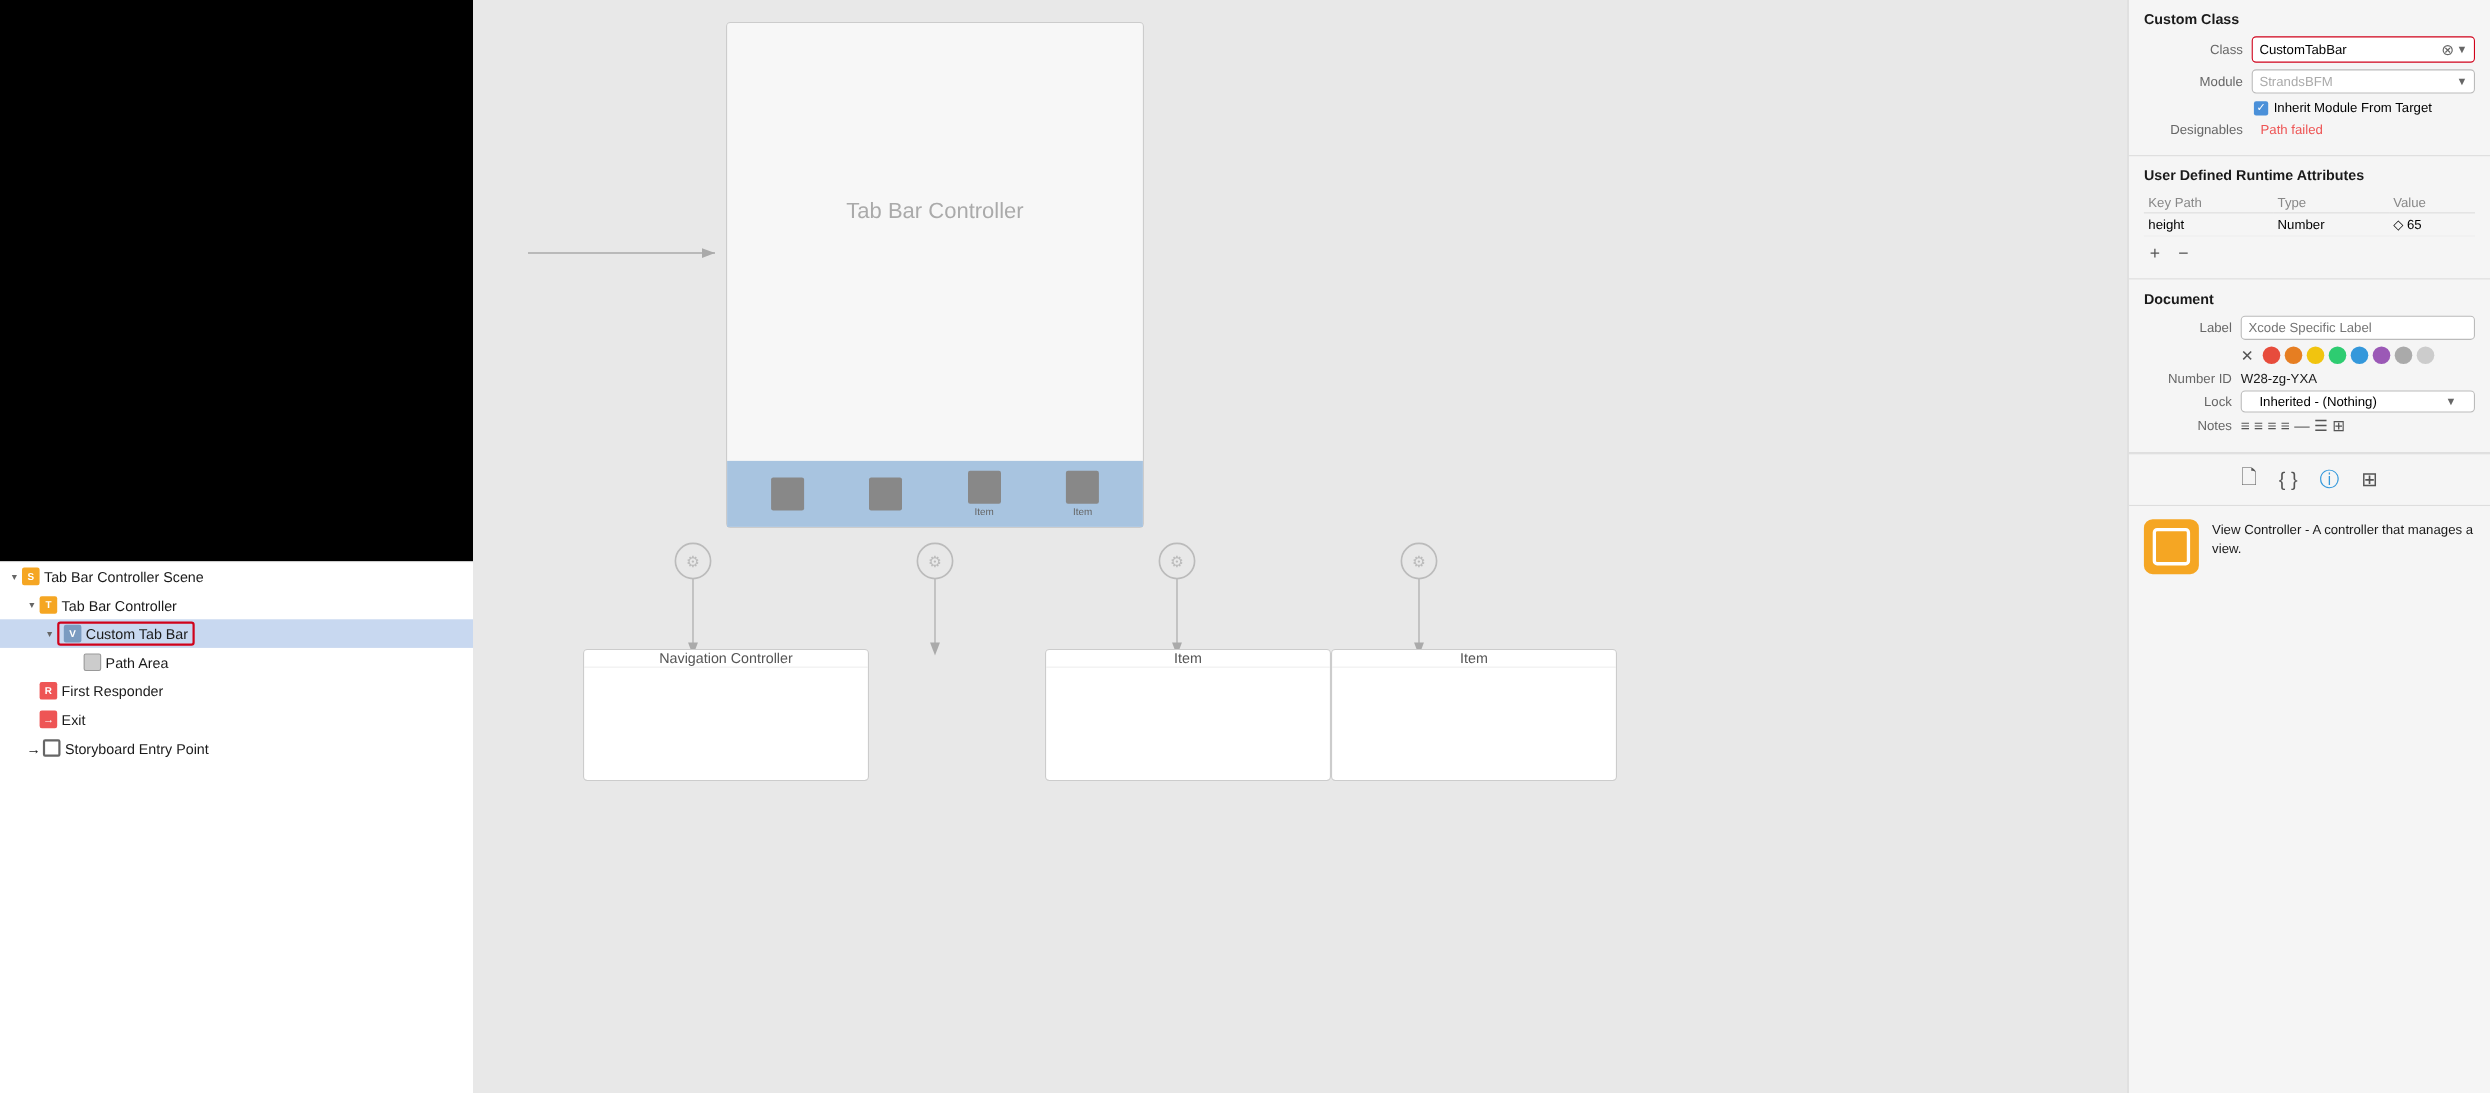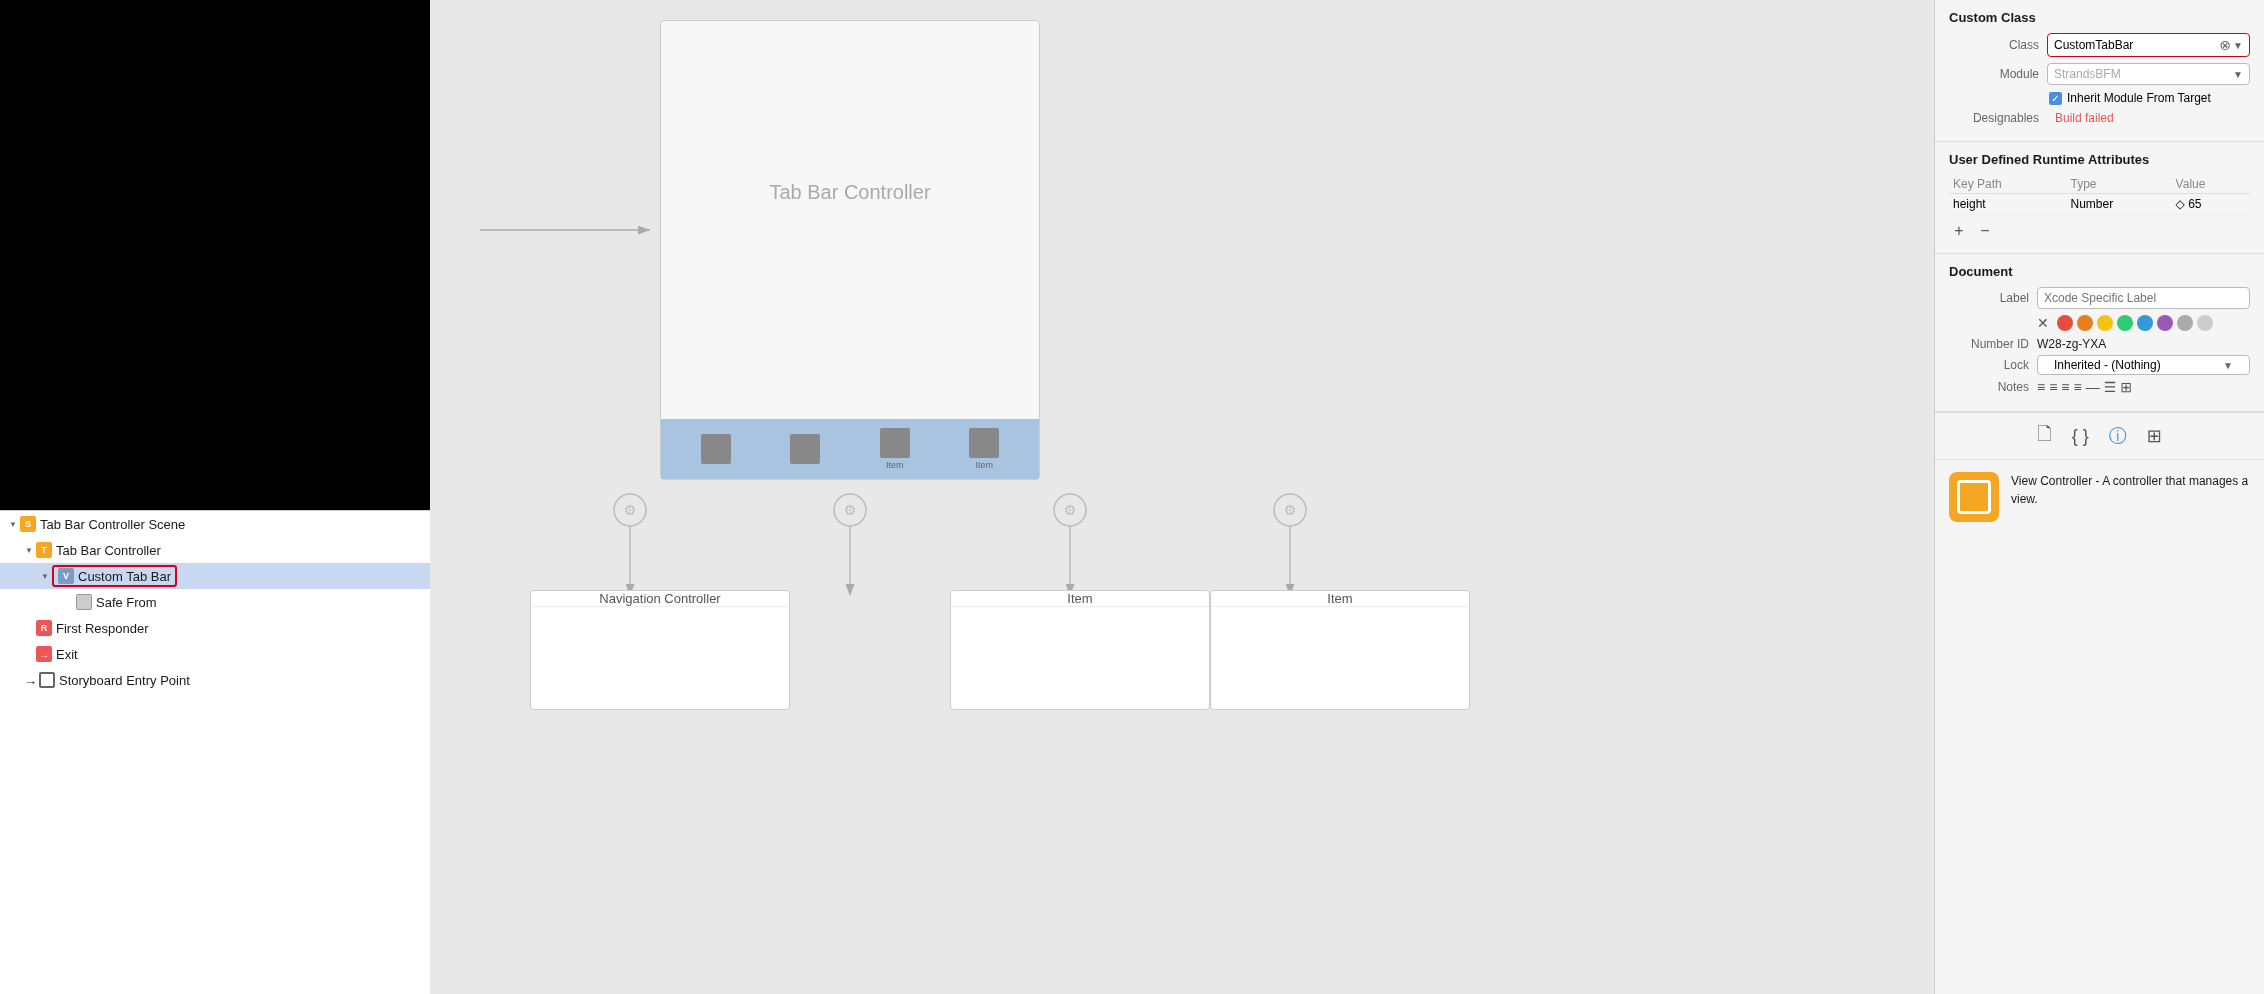--- a/index.html
+++ b/index.html
@@ -531,21 +531,21 @@
             <span class="icon-inner">V</span>
           </span>
         <span>Custom Tab Bar</span>
       </span>
     </div>
 
     <div class="outline-item">
       <span style="margin-left:56px"></span>
       <span class="triangle-icon"></span>
       <span class="icon-safearea"></span>
-      <span>Safe From</span>
+      <span>Path Area</span>
     </div>
 
     <div class="outline-item">
       <span style="margin-left:16px"></span>
       <span class="triangle-icon"></span>
       <span class="icon-responder">
           <span class="icon-inner">R</span>
         </span>
       <span>First Responder</span>
     </div>
@@ -670,21 +670,21 @@
       </div>
     </div>
 
     <div class="checkbox-row">
       <span class="checkbox"></span>
       <span>Inherit Module From Target</span>
     </div>
 
     <div class="designables-row">
       <span class="designables-label">Designables</span>
-      <span class="build-failed">Build failed</span>
+      <span class="build-failed">Path failed</span>
     </div>
   </div>
 
 
   <div class="right-section">
     <div class="right-section-title">User Defined Runtime Attributes</div>
     <table class="attr-table">
       <thead>
         <tr>
           <th>Key Path</th>

